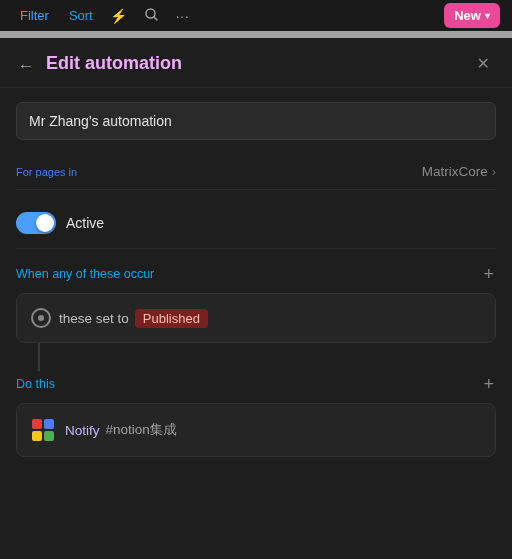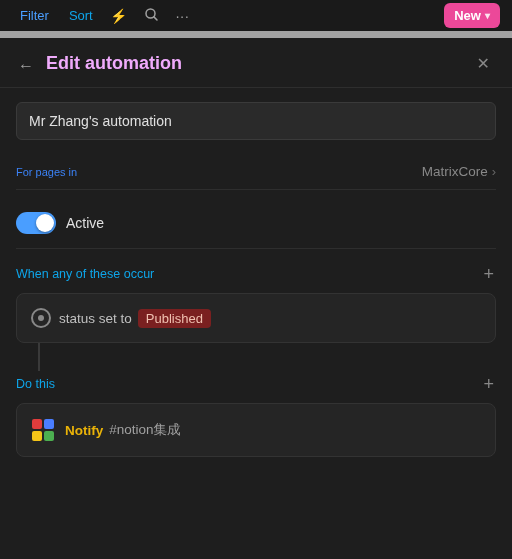--- a/index.html
+++ b/index.html
@@ -301,22 +301,22 @@
     .sq-green { background: #4caf50; }
 
     .action-text {
       font-size: 13.5px;
       color: #c0c0c0;
       display: flex;
       align-items: center;
       gap: 6px;
     }
     .action-label {
-      font-weight: 700;
-      color: #eab308;
+      font-weight: 400;
+      color: #c4b5fd;
     }
     .channel-text {
       color: #a0a0a0;
     }
   </style>
 </head>
 <body>
 
 <div class="toolbar">
   <button class="toolbar-btn active-tab">
@@ -386,21 +386,21 @@
         <span>+</span>
       </button>
     </div>
 
     
     <div class="condition-card">
       <div class="condition-icon">
         <div class="inner-circle"></div>
       </div>
       <div class="condition-text">
-        <span>status set to</span>
+        <span>these set to</span>
         <span class="status-badge">Published</span>
       </div>
     </div>
 
     
     <div class="connector"></div>
 
     
     <div class="do-this-section">
       <div class="section-header">

